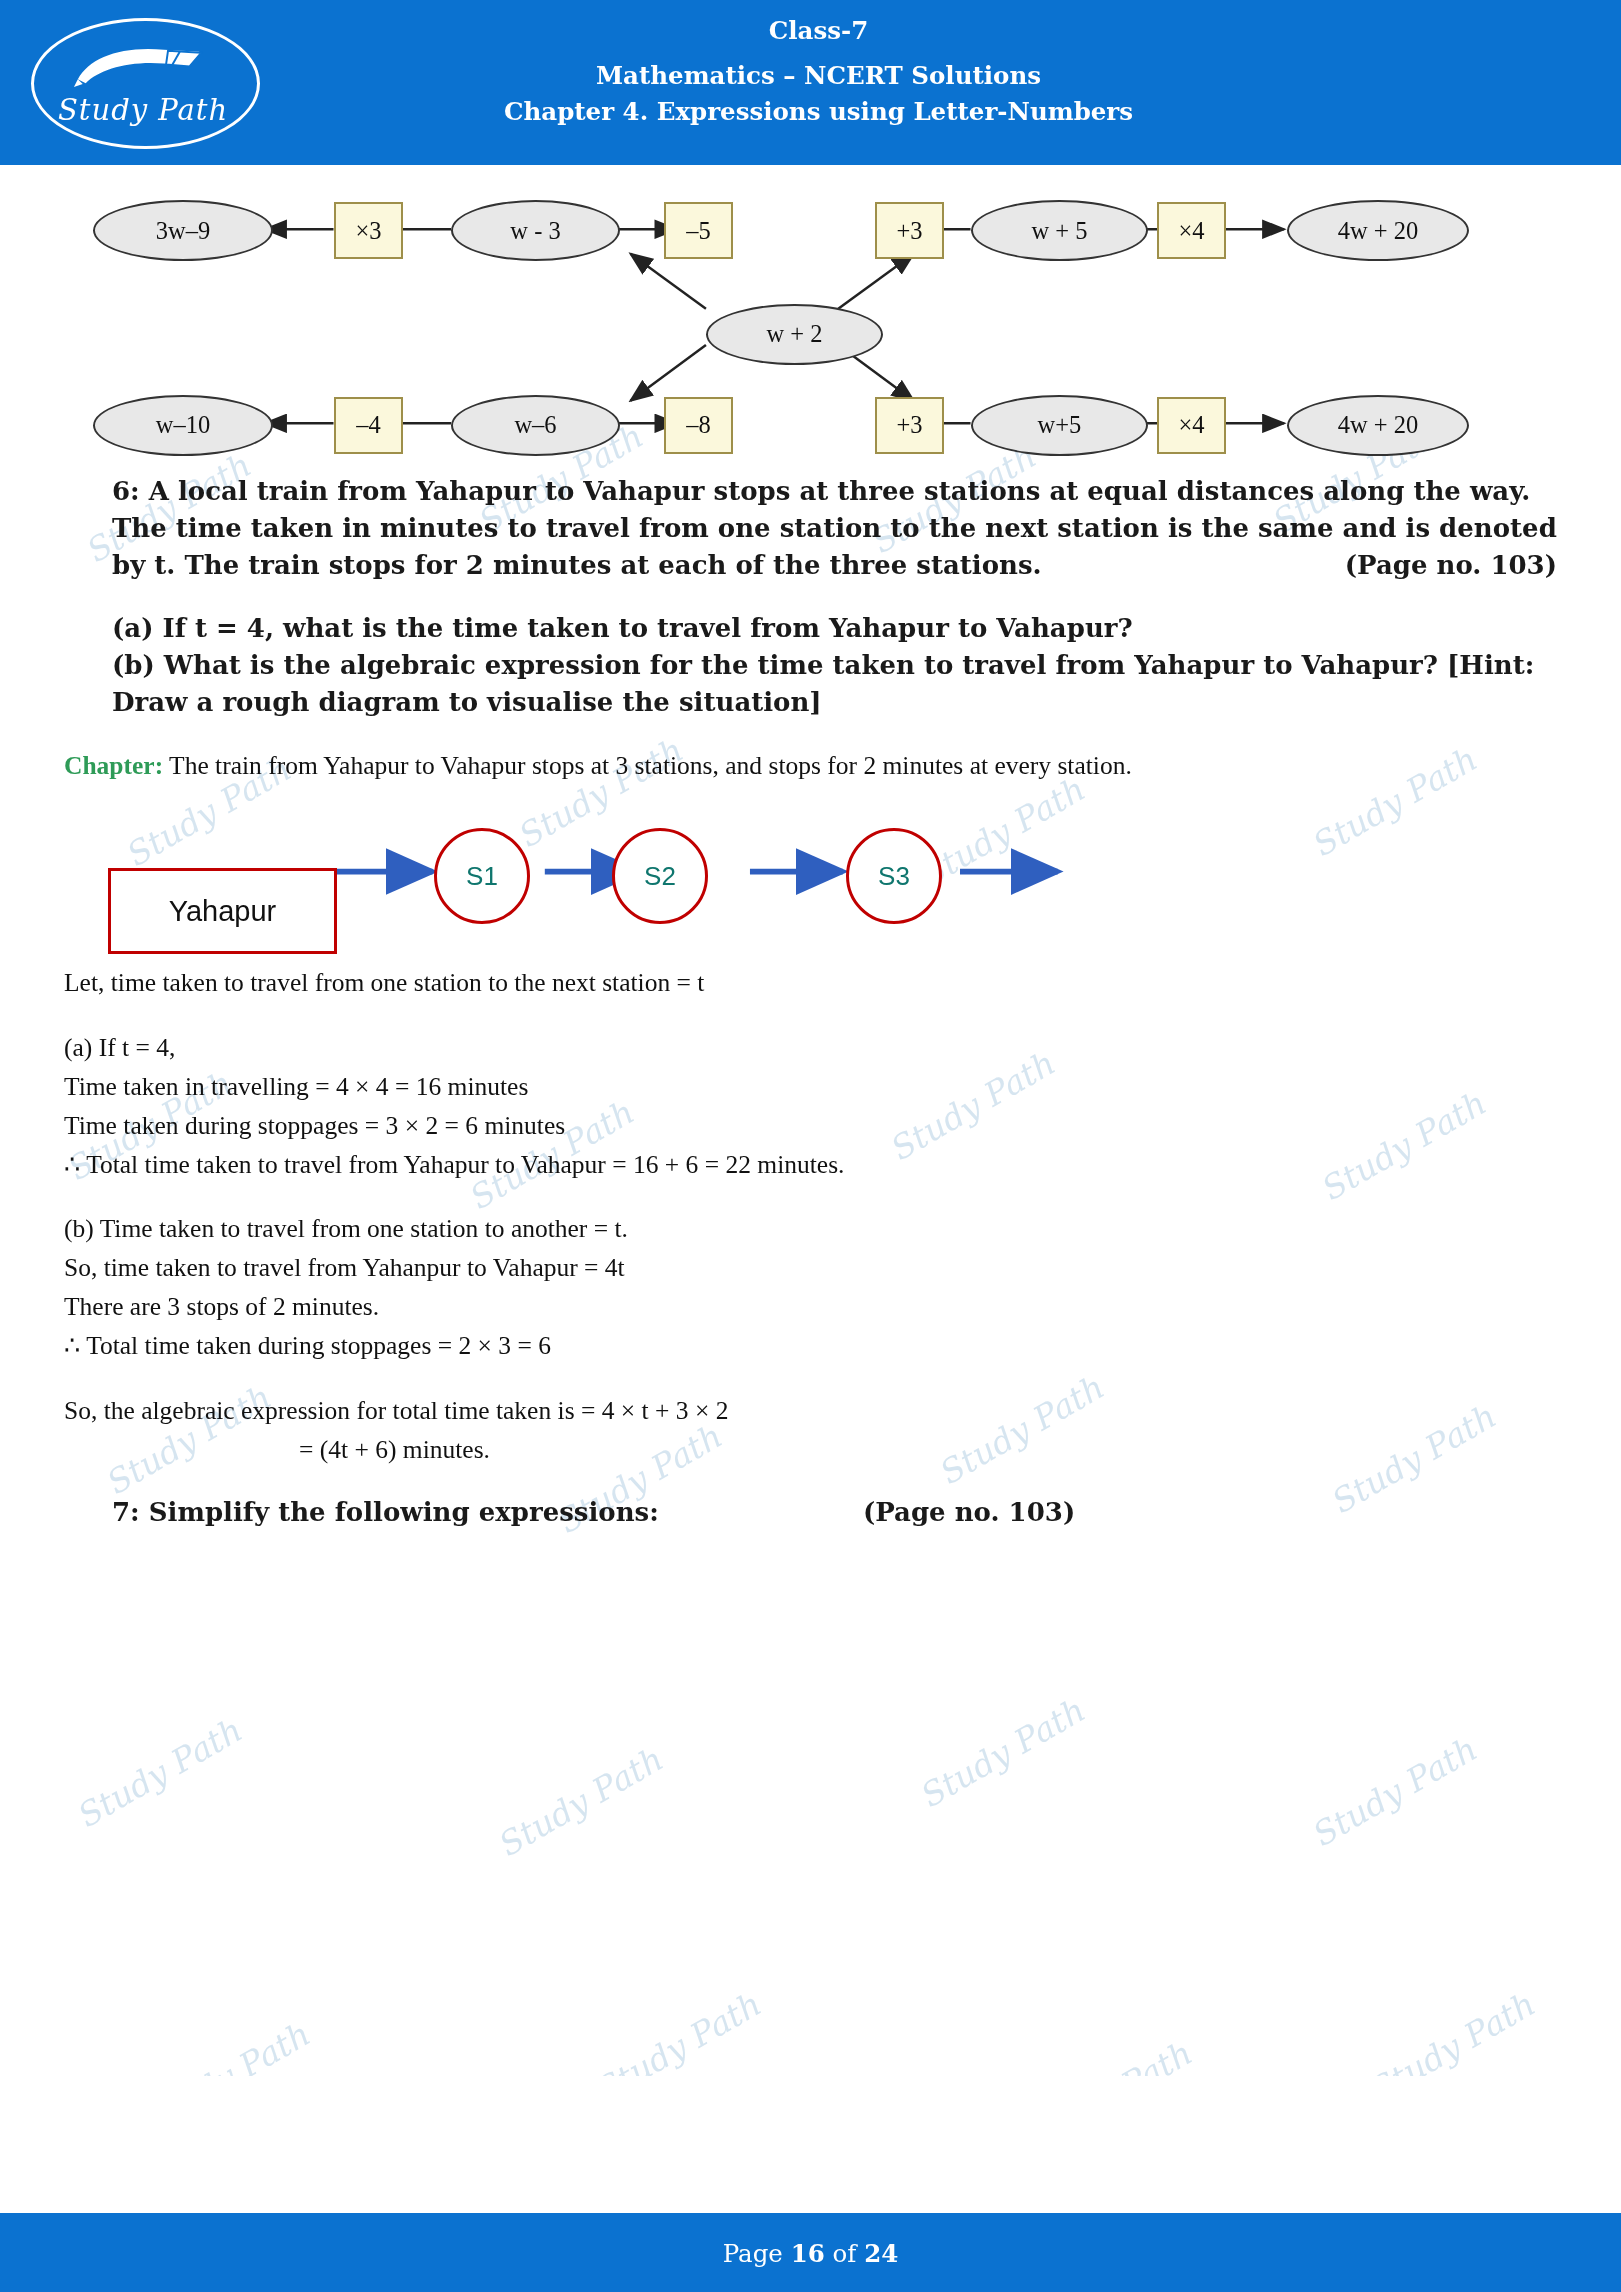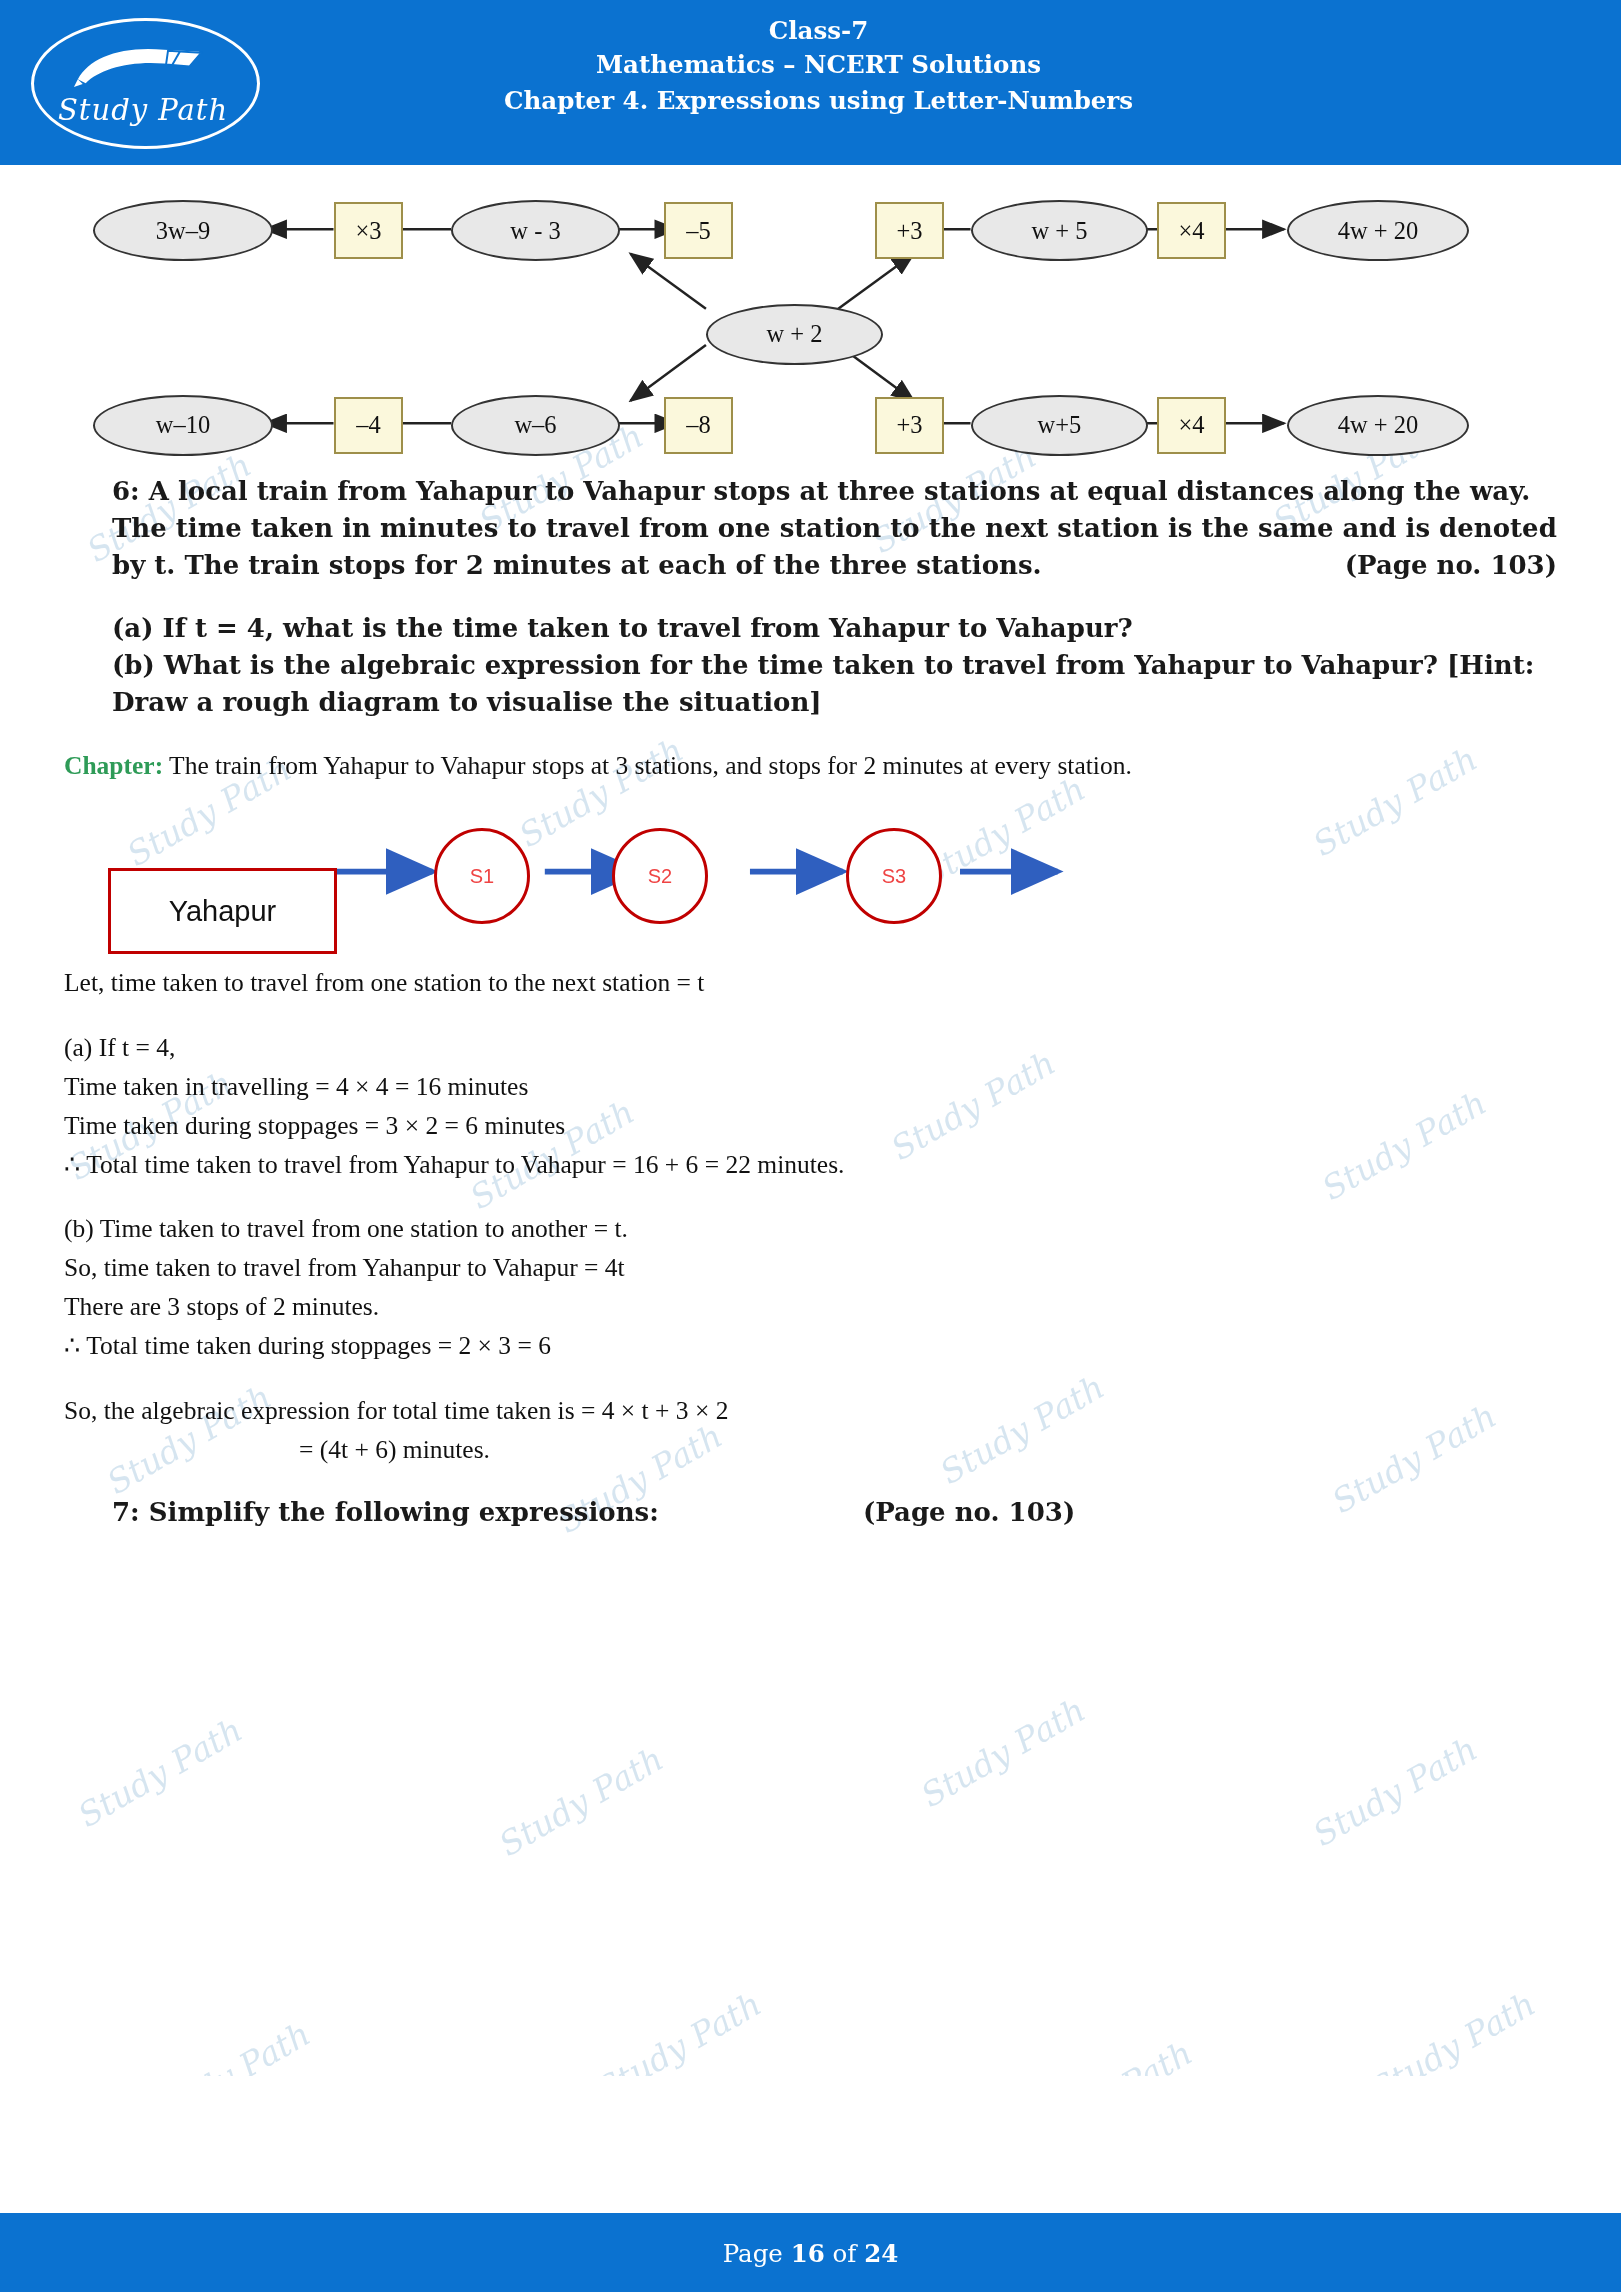--- a/index.html
+++ b/index.html
@@ -55,21 +55,21 @@
     color:#fff;
   }
   .header-titles{
     position:absolute;
     left:0; right:4px; top:13.7px;
     text-align:center;
     font-family:"DejaVu Serif", serif;
     padding-left:20px;
   }
   .header-titles .l1{font-size:24.5px;font-weight:bold;line-height:33px;}
-  .header-titles .l2{font-size:24.5px;font-weight:bold;line-height:35px;}
+  .header-titles .l2{font-size:24.5px;font-weight:bold;line-height:35px;margin-top:11px;}
   .header-titles .l3{font-size:24.5px;font-weight:bold;line-height:37px;}
 
   
   .content{
     position:relative;
     padding:0 64px;
   }
   .para{
     font-size:26px;
     line-height:37px;
@@ -127,22 +127,22 @@
     font-size:29px;
     color:#111;
   }
   .st-circle{
     position:absolute;
     border:3.9px solid #c00000;
     background:#fff;
     border-radius:50%;
     display:flex;align-items:center;justify-content:center;
     font-family:"Liberation Sans",sans-serif;
-    font-size:20px;
-    color:#ef4444;
+    font-size:26px;
+    color:#0f766e;
   }
   .stations svg{position:absolute;left:0;top:0;}
 
   
   .wm{
     position:absolute;
     font-family:"DejaVu Serif", serif;
     font-style:italic;
     color:rgba(120,170,205,0.30);
     font-size:33px;

